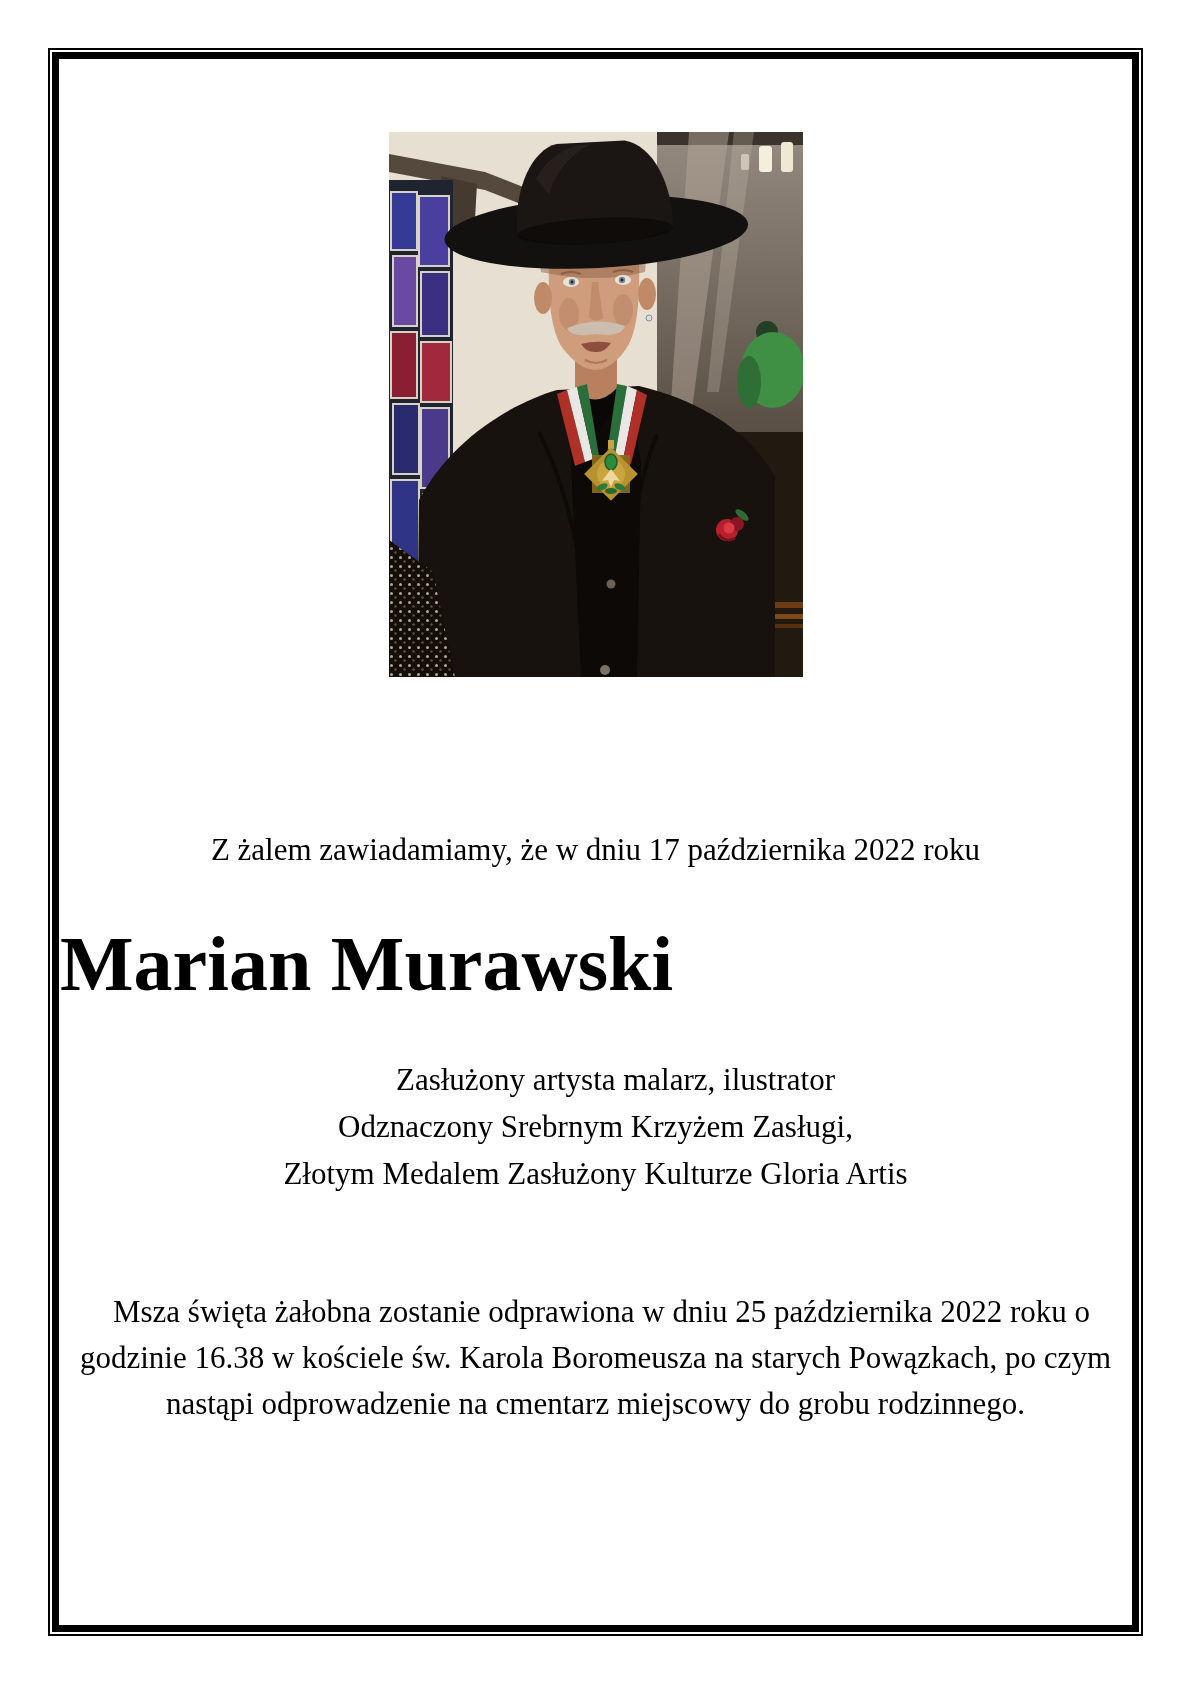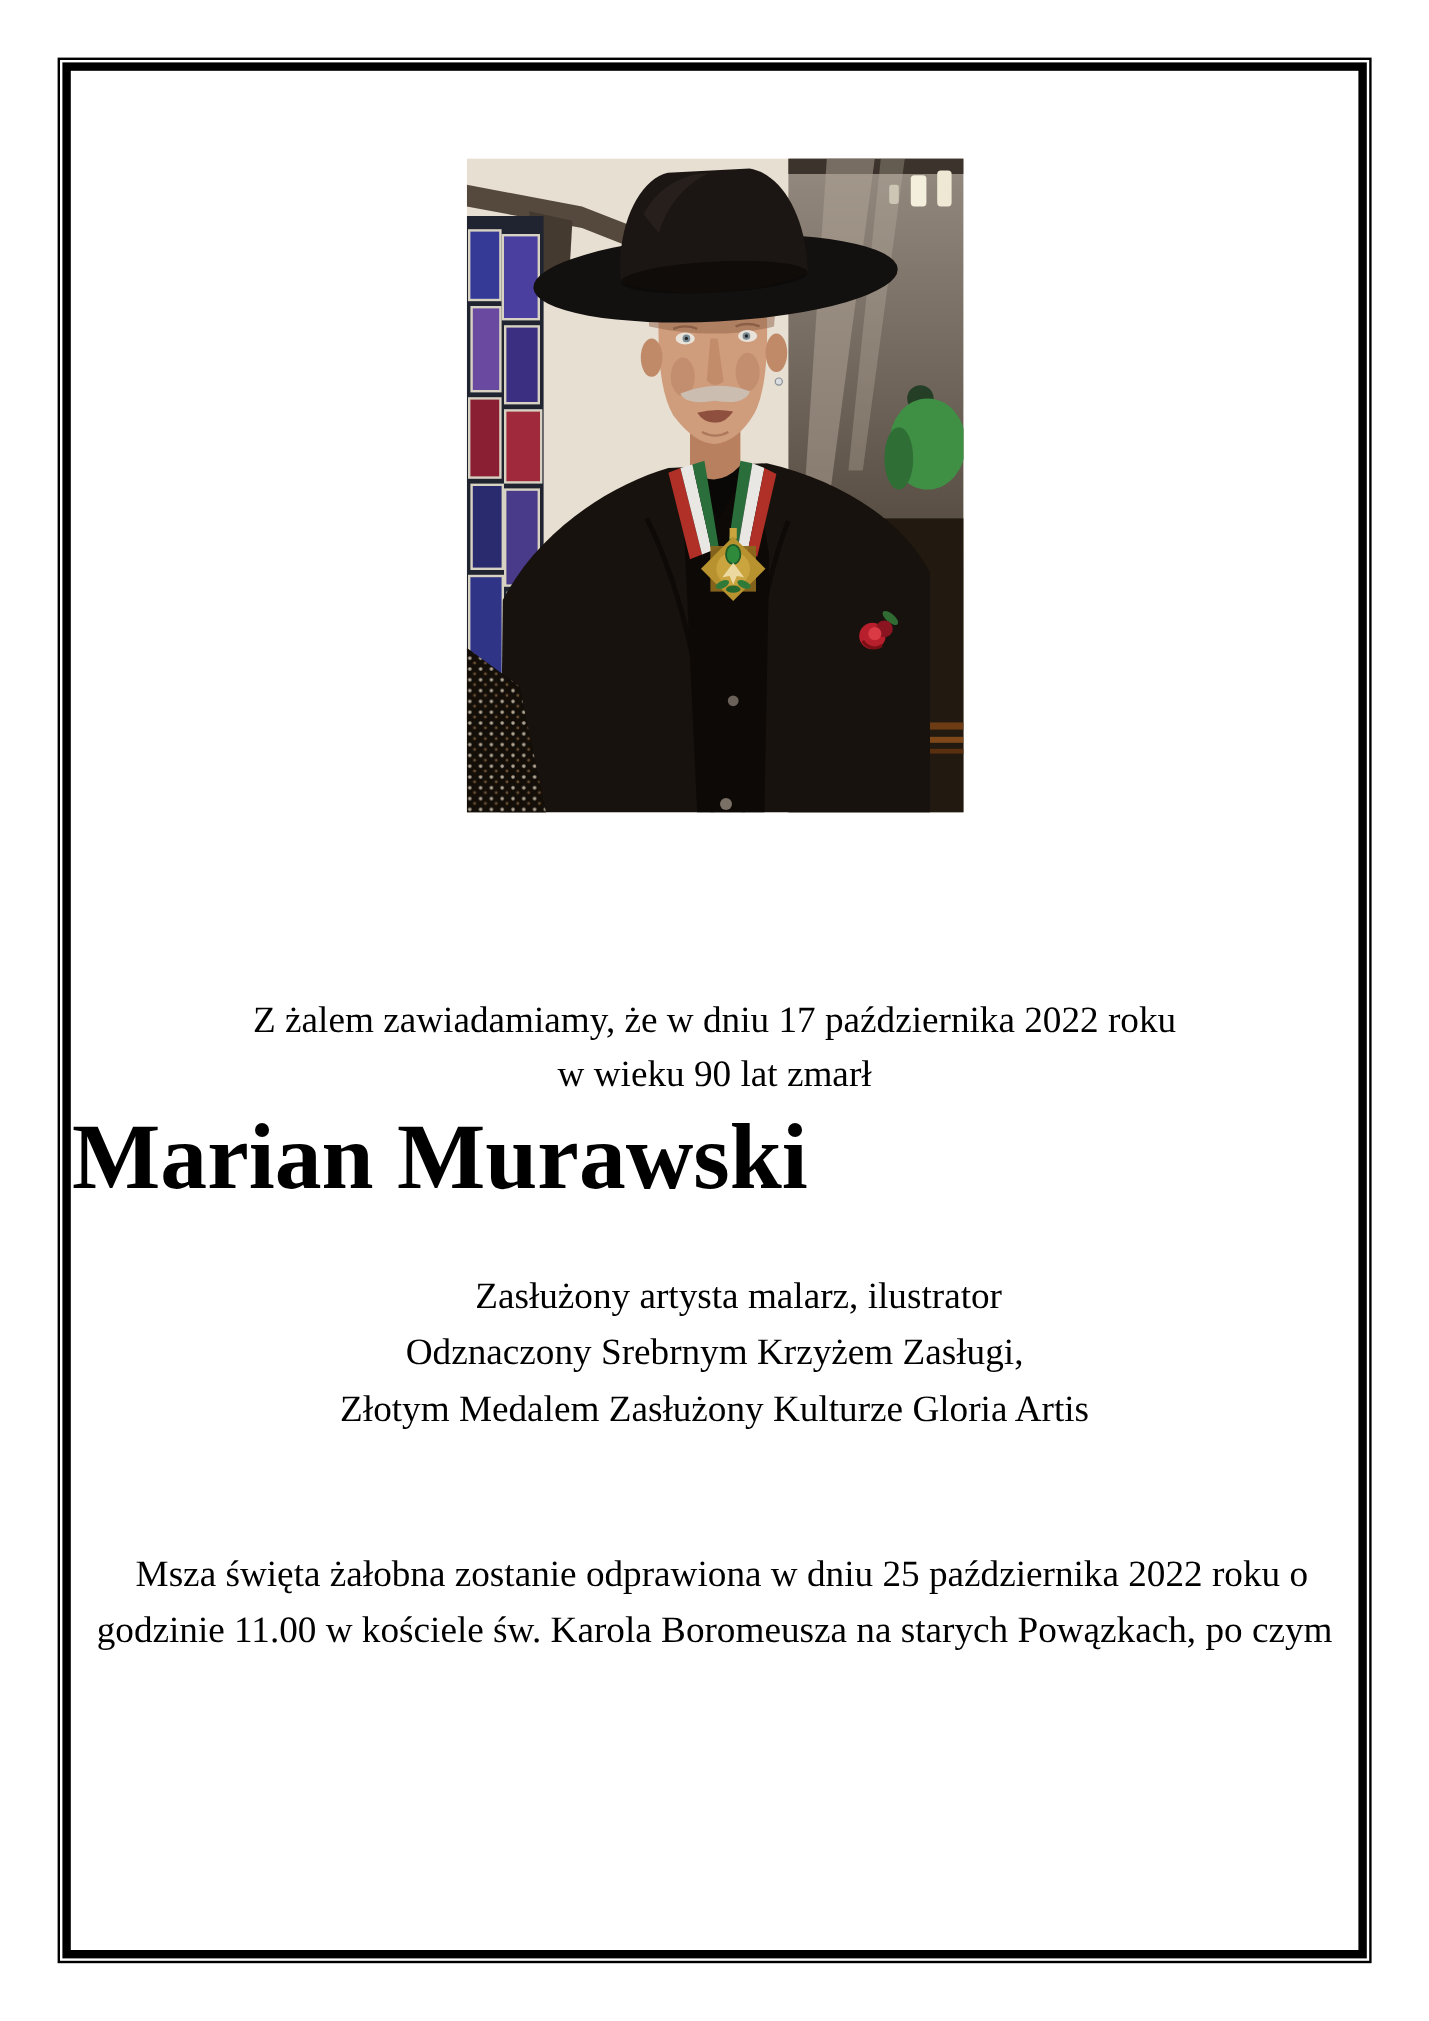--- a/index.html
+++ b/index.html
@@ -213,24 +213,24 @@
 
         <g>
           <path d="M0,408 L44,440 L66,545 L0,545 Z" fill="#140e09"></path>
           <path d="M0,408 L44,440 L66,545 L0,545 Z" fill="url(#speckle)" opacity="0.85"></path>
         </g>
       </g>
     </svg>
   </div>
 
   <div class="t-line t-announce-1">Z żalem zawiadamiamy, że w dniu 17 października 2022 roku</div>
-  <div class="t-line t-announce-2">w wieku 90 lat zmarł</div>
 
   <div class="t-name">Marian Murawski</div>
 
   <div class="t-line t-honors-1">Zasłużony artysta malarz, ilustrator</div>
   <div class="t-line t-honors-2">Odznaczony Srebrnym Krzyżem Zasługi,</div>
   <div class="t-line t-honors-3">Złotym Medalem Zasłużony Kulturze Gloria Artis</div>
 
   <div class="t-line t-funeral-1">Msza święta żałobna zostanie odprawiona w dniu 25 października 2022 roku o</div>
-  <div class="t-line t-funeral-2">godzinie 11.00 w kościele św. Karola Boromeusza na starych Powązkach, po czym</div>
+  <div class="t-line t-funeral-2">godzinie 16.38 w kościele św. Karola Boromeusza na starych Powązkach, po czym</div>
+  <div class="t-line t-funeral-3">nastąpi odprowadzenie na cmentarz miejscowy do grobu rodzinnego.</div>
 
 </div>
 
 </body></html>

